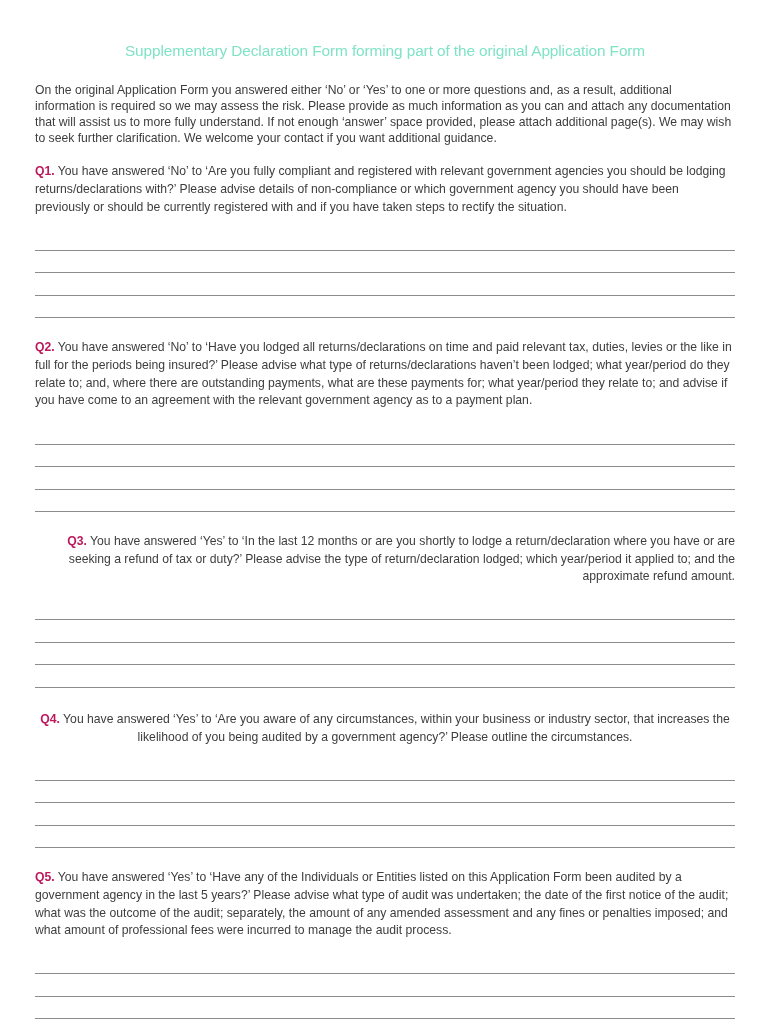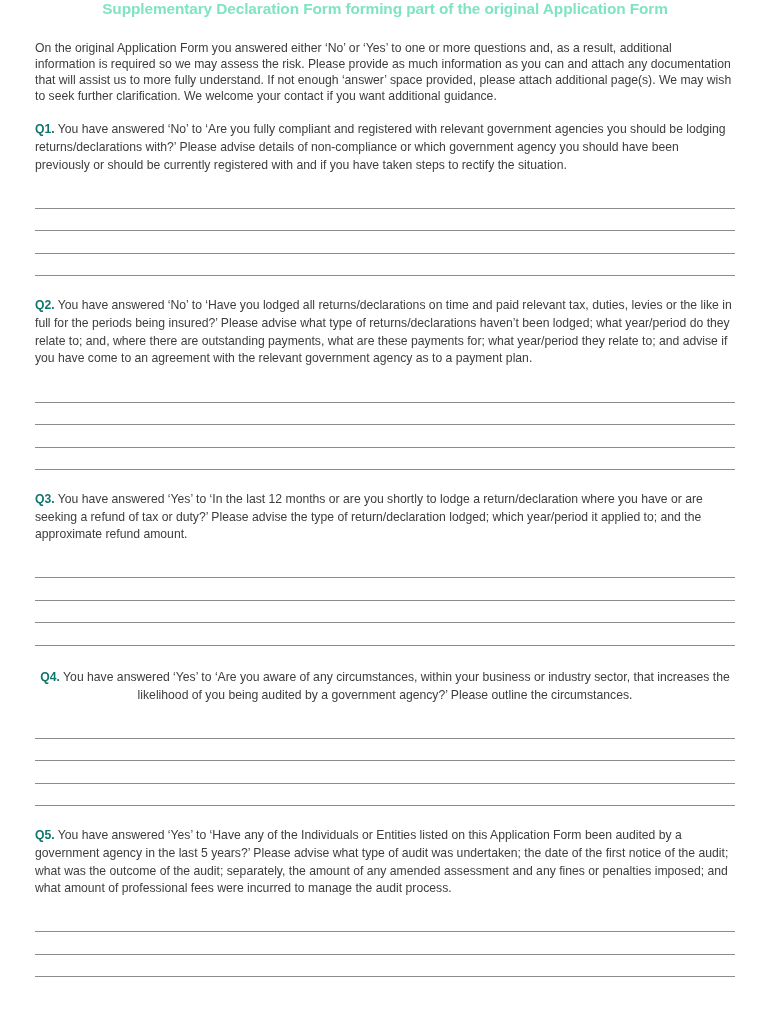--- a/index.html
+++ b/index.html
@@ -22,51 +22,52 @@
     width: 770px;
     height: 1024px;
     background: #ffffff;
     box-sizing: border-box;
     padding: 0 35px;
   }
 
   .doc-title {
     color: #7fe3c4;
     font-size: 15.4px;
-    font-weight: bold;
+    font-weight: normal;
     letter-spacing: -0.1px;
     text-align: center;
     margin: 0;
+    padding-top: 42px;
     line-height: 1.2;
     white-space: nowrap;
   }
 
   .intro {
     margin-top: 22px;
     font-size: 12.2px;
     line-height: 16px;
     color: #3d3d3d;
     text-align: left;
   }
 
   .question-block {
     margin-top: 17px;
   }
   .question-block.q2 { margin-top: 21px; }
-  .question-block.q3 { margin-top: 21px; }
+  .question-block.q3 { margin-top: 21px; text-align: right; }
   .question-block.q4 { margin-top: 23px; text-align: center; }
   .question-block.q5 { margin-top: 21px; }
 
   .q-text {
     font-size: 12.2px;
     line-height: 17.6px;
     color: #3d3d3d;
   }
   .q-label {
-    color: #0f766e;
+    color: #be185d;
     font-weight: bold;
   }
 
   .answer-lines {
     margin-top: 8px;
   }
   .answer-line {
     height: 21.5px;
     border-bottom: 1px solid #8c8c8c;
   }

